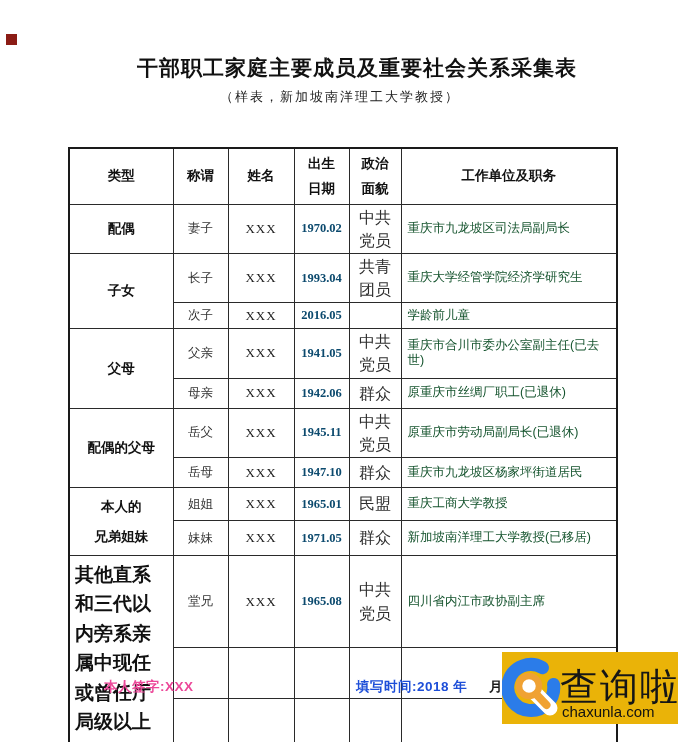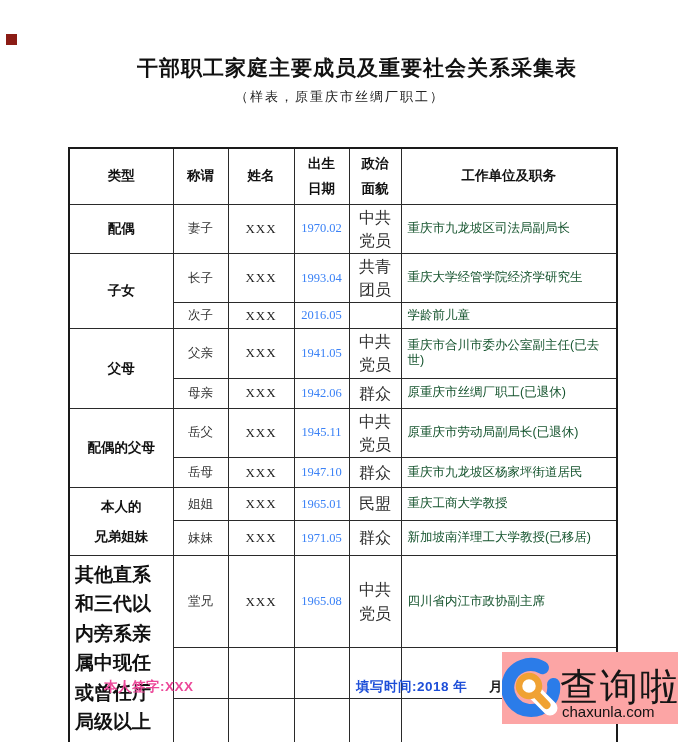--- a/index.html
+++ b/index.html
@@ -58,21 +58,21 @@
     line-height:1.55; padding:4px 4px 2px 5px;
     white-space:normal;
   }
   td.appel { font-size:12.5px; color:#333; }
   td.xname {
     font-family:"Liberation Serif","DejaVu Serif",serif;
     font-size:13px; letter-spacing:1px; color:#222;margin-top:23px;
   }
   td.birth {
     font-family:"Liberation Serif","DejaVu Serif",serif;
-    font-size:12.5px; color:#3b82f6;
+    font-size:12.5px; color:#0c4a6e;font-weight:bold;
   }
   td.pol { font-size:16px; line-height:1.45; color:#2e2e2e; }
   td.work {
     text-align:left; font-size:12.5px; color:#14532d;
     padding-left:6px; white-space:normal; line-height:1.25;
   }
   .footer-sign {
     position:absolute; left:104px; top:678px;
     font-size:13.5px; font-weight:bold; color:#ec4899;
     letter-spacing:0.5px;
@@ -82,31 +82,31 @@
     font-size:13.5px; font-weight:bold; color:#1d4ed8;
     letter-spacing:0.5px;
   }
   .footer-month {
     position:absolute; left:489px; top:678px;
     font-size:13.5px; font-weight:bold; color:#1a1a1a;
     z-index:1;
   }
   .brand-logo {
     position:absolute; left:502px; top:652px; width:176px; height:72px;
-    background:#fca5a5; z-index:2;
+    background:#eab308; z-index:2;
   }
   .brand-logo svg { display:block; }
 </style>
 </head>
 <body>
 
 <div class="red-marker"></div>
 
 <div class="doc-title">干部职工家庭主要成员及重要社会关系采集表</div>
-<div class="doc-subtitle">（样表，原重庆市丝绸厂职工）</div>
+<div class="doc-subtitle">（样表，新加坡南洋理工大学教授）</div>
 
 <div class="form-table-wrap">
 <table class="form-table">
   <colgroup>
     <col class="c-type">
         <col class="c-title">
         <col class="c-name">
     <col class="c-birth">
         <col class="c-pol">
         <col class="c-work">

